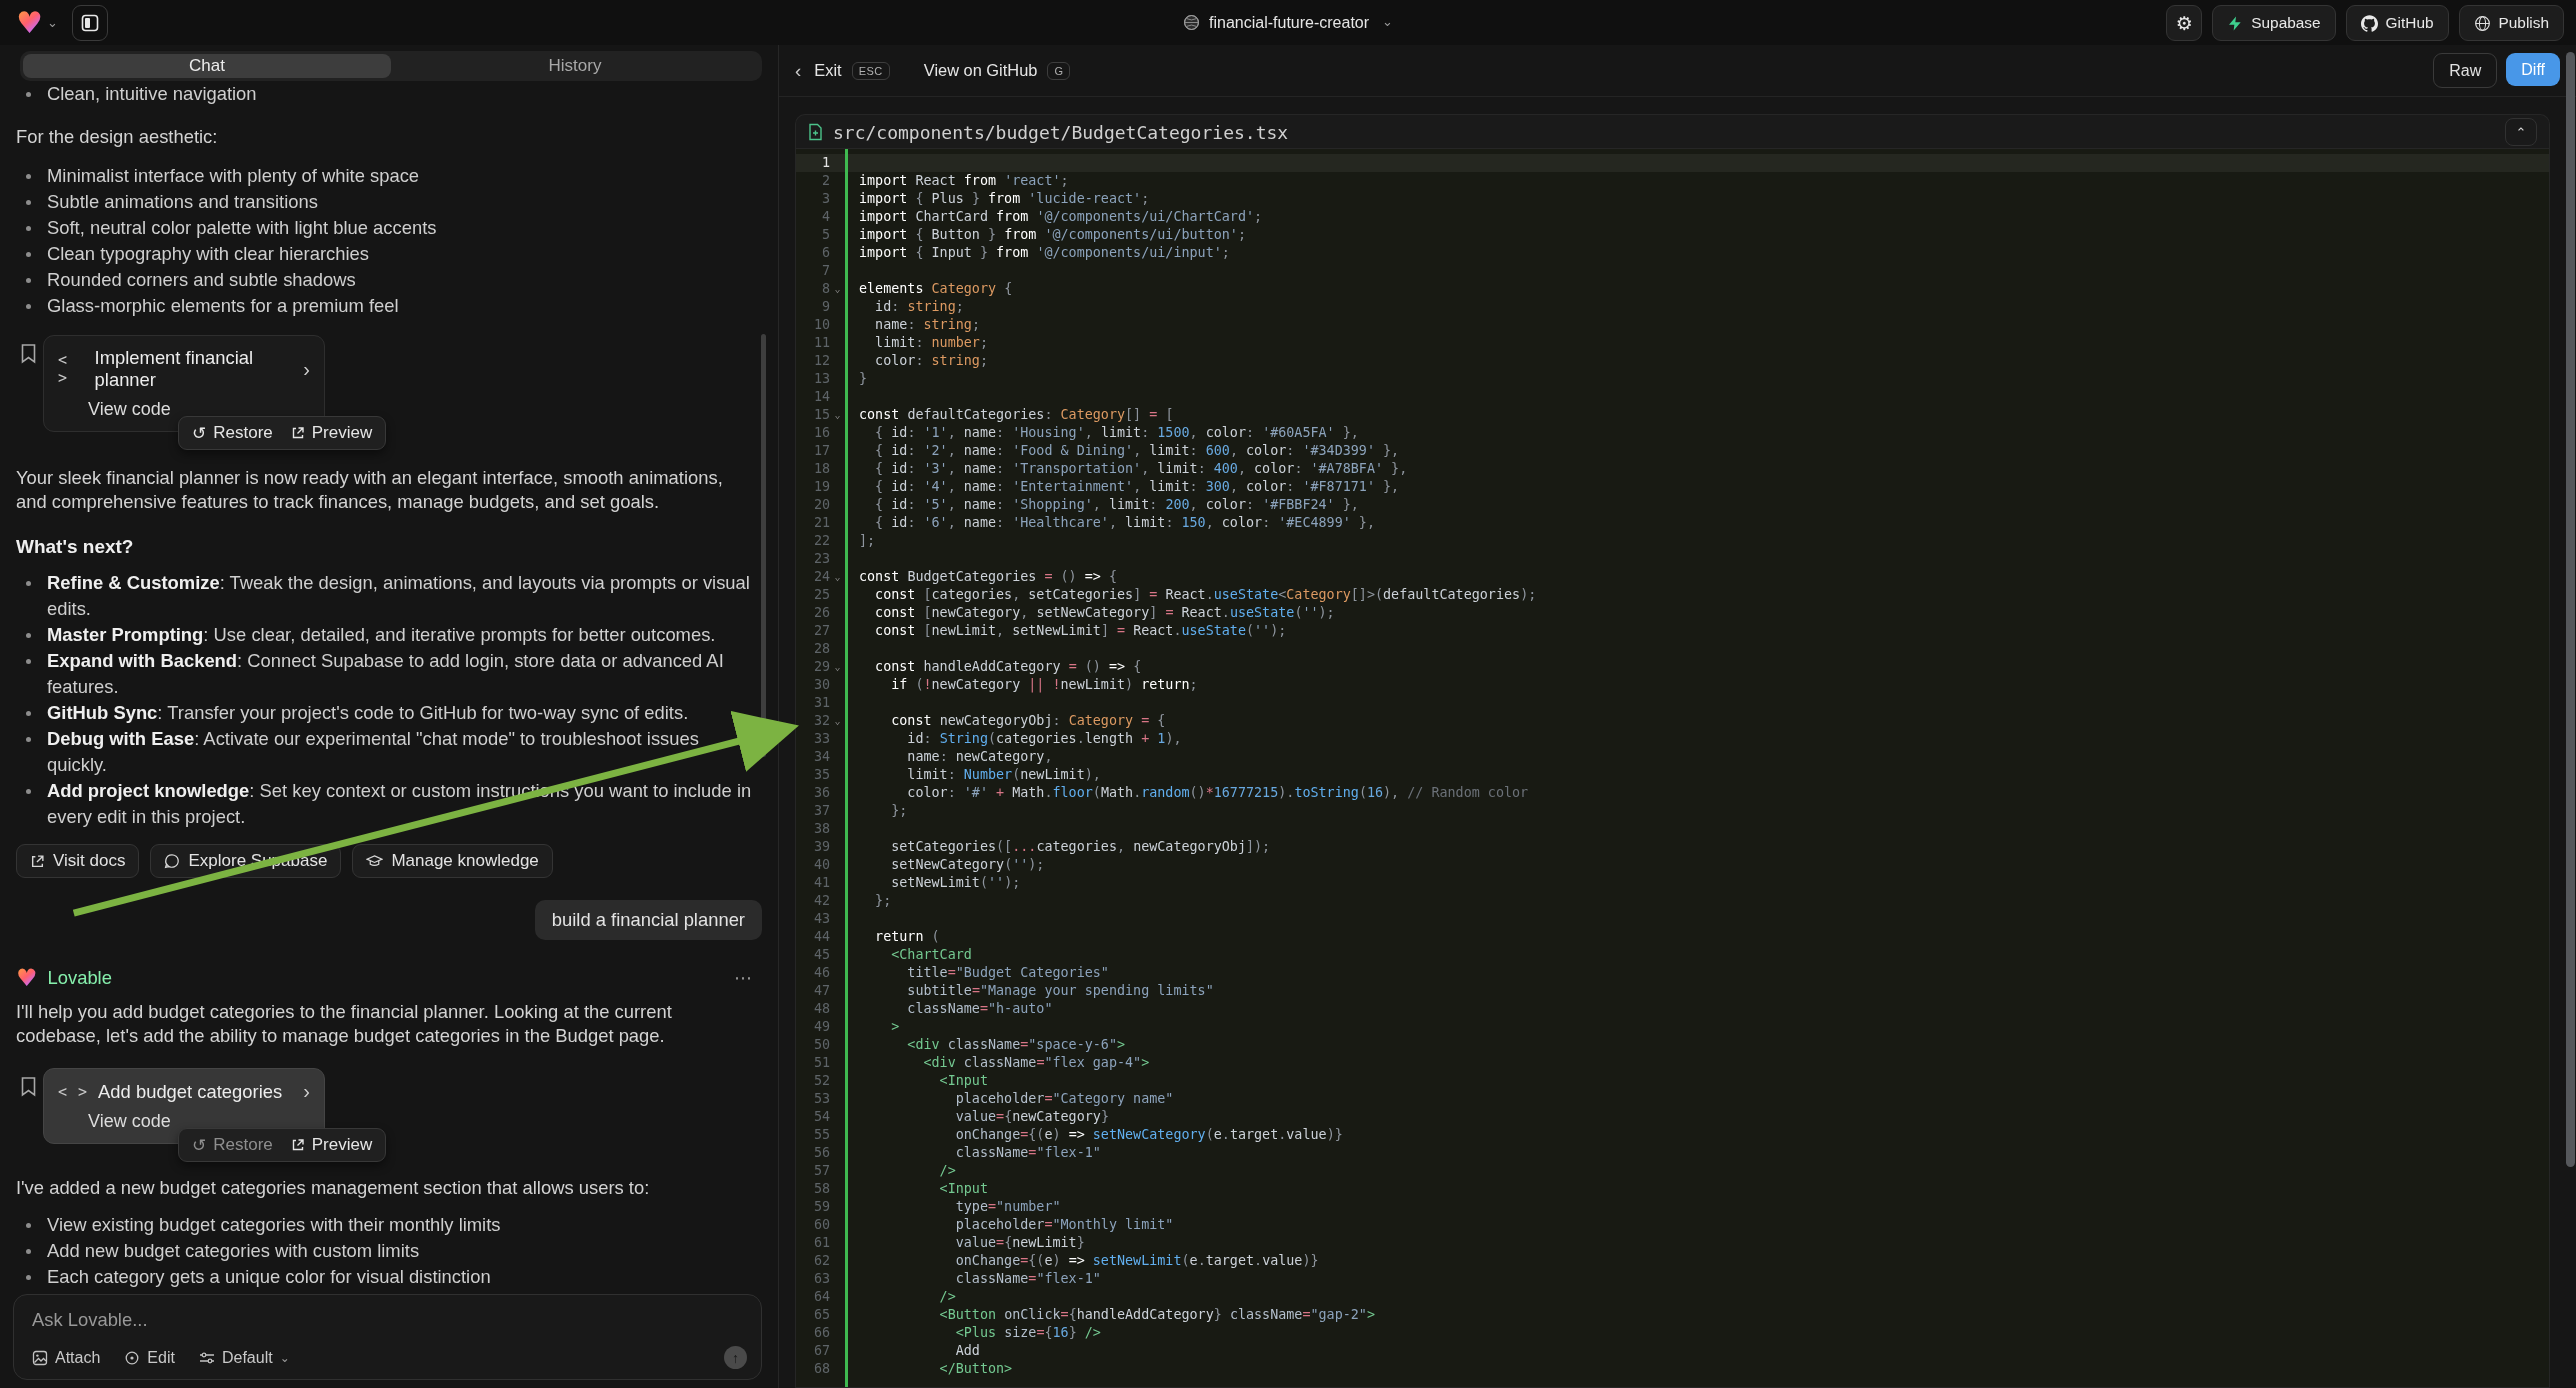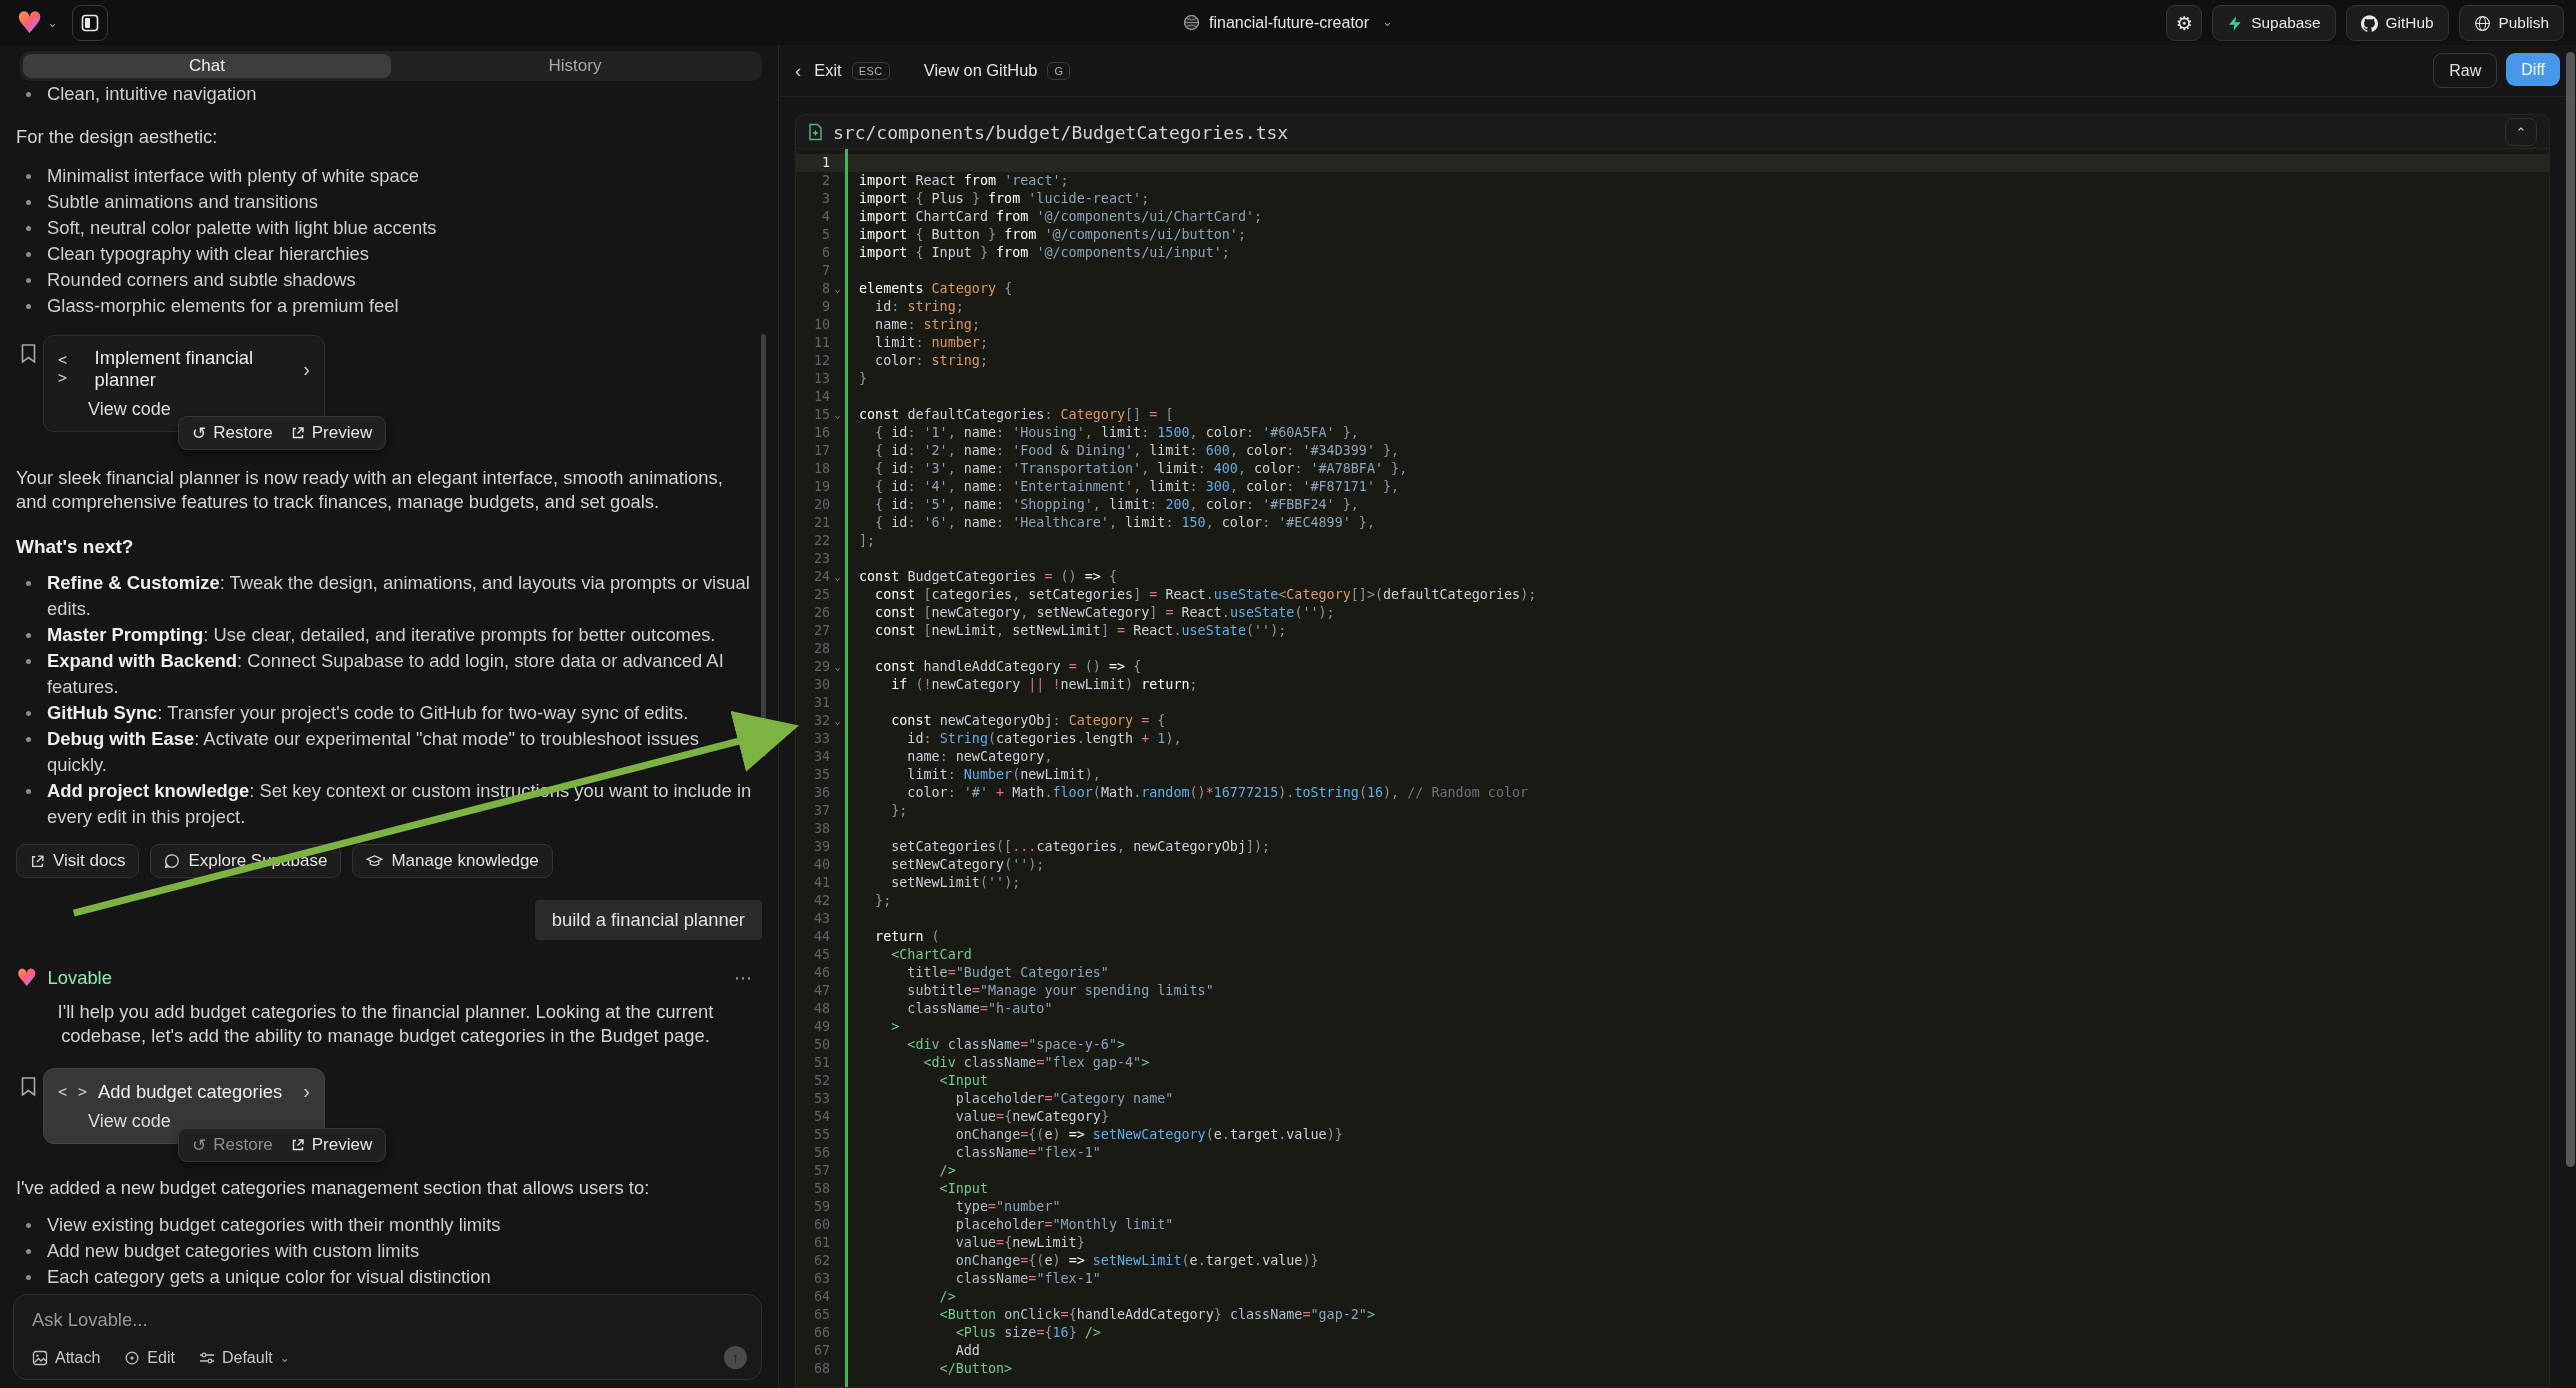--- a/index.html
+++ b/index.html
@@ -39,21 +39,21 @@
   .vc-title .chev{margin-left:auto;color:#cfcfcf;font-size:20px;}
   .vc-sub{margin:8px 0 0 30px;font-size:18px;color:#dddddd;}
   .mini-toolbar{position:absolute;left:134px;bottom:-19px;background:#202020;border:1px solid #383838;border-radius:9px;
     display:flex;align-items:center;gap:18px;padding:6px 13px;white-space:nowrap;z-index:10;font-size:17px;color:#e6e6e6;box-shadow:0 4px 10px rgba(0,0,0,.45);}
   .mini-toolbar .item{display:flex;align-items:center;gap:7px;}
   .mini-toolbar .dim{color:#8e8e8e;}
   .hdr{font-size:19px;font-weight:bold;color:#efefef;}
   .action-row{display:flex;gap:11px;margin-top:14px;}
   .act-btn{height:32px;background:#1d1d1d;border:1px solid #343434;border-radius:9px;color:#e3e3e3;
     font-size:17px;display:flex;align-items:center;gap:8px;padding:0 13px;}
-  .bubble{background:#2b2b2b;border-radius:4px;padding:9px 17px;font-size:18.4px;color:#e3e3e3;width:max-content;max-width:558px;margin-left:auto;}
+  .bubble{background:#2b2b2b;border-radius:10px;padding:9px 17px;font-size:18.4px;color:#e3e3e3;width:max-content;max-width:558px;margin-left:auto;}
   .lov-head{display:flex;align-items:center;margin-top:26px;}
   .lov-heart{font-family:"DejaVu Sans",sans-serif;font-size:24px;line-height:24px;
     background:linear-gradient(140deg,#ffa23e 5%,#ff5f6d 45%,#c96bf5 72%,#5f8bff 100%);
     -webkit-background-clip:text;background-clip:text;color:transparent;}
   .lov-name{font-size:18.4px;color:#86efac;margin-left:10px;}
   .lov-dots{margin-left:auto;margin-right:8px;color:#9a9a9a;font-size:18px;letter-spacing:2px;}
   
   #composer{position:absolute;left:13px;right:16px;bottom:8px;height:86px;background:#191919;border:1px solid #303030;border-radius:14px;box-sizing:border-box;padding:14px 16px 10px 18px;}
   #composer .ph{font-size:18.4px;color:#989898;}
   .comp-row{position:absolute;left:18px;right:14px;bottom:10px;display:flex;align-items:center;gap:24px;font-size:16px;color:#c9c9c9;}
@@ -223,21 +223,21 @@
     </div>
 
     <div class="bubble" style="margin-top:22px;">build a financial planner</div>
 
     <div class="lov-head">
       <span class="lov-heart">♥</span>
       <span class="lov-name">Lovable</span>
       <span class="lov-dots">⋯</span>
     </div>
 
-    <div class="p" style="margin-top:10px;text-align:center;">I'll help you add budget categories to the financial planner. Looking at the current codebase, let's add the ability to manage budget categories in the Budget page.</div>
+    <div class="p" style="margin-top:10px;">I'll help you add budget categories to the financial planner. Looking at the current codebase, let's add the ability to manage budget categories in the Budget page.</div>
 
     <div class="card-row" style="margin-top:20px;">
       <svg class="bm ic" width="17" height="21" viewBox="0 0 17 21">
         <path d="M2.5 2 h12 v17 l-6 -4.4 -6 4.4 z" fill="none" stroke="#a8a8a8" stroke-width="1.6"></path>
       </svg>
       <div class="vcard sel">
         <div class="vc-title">
           <span class="codeico">&lt; &gt;</span>
           <span>Add budget categories</span>
           <span class="chev">›</span>

